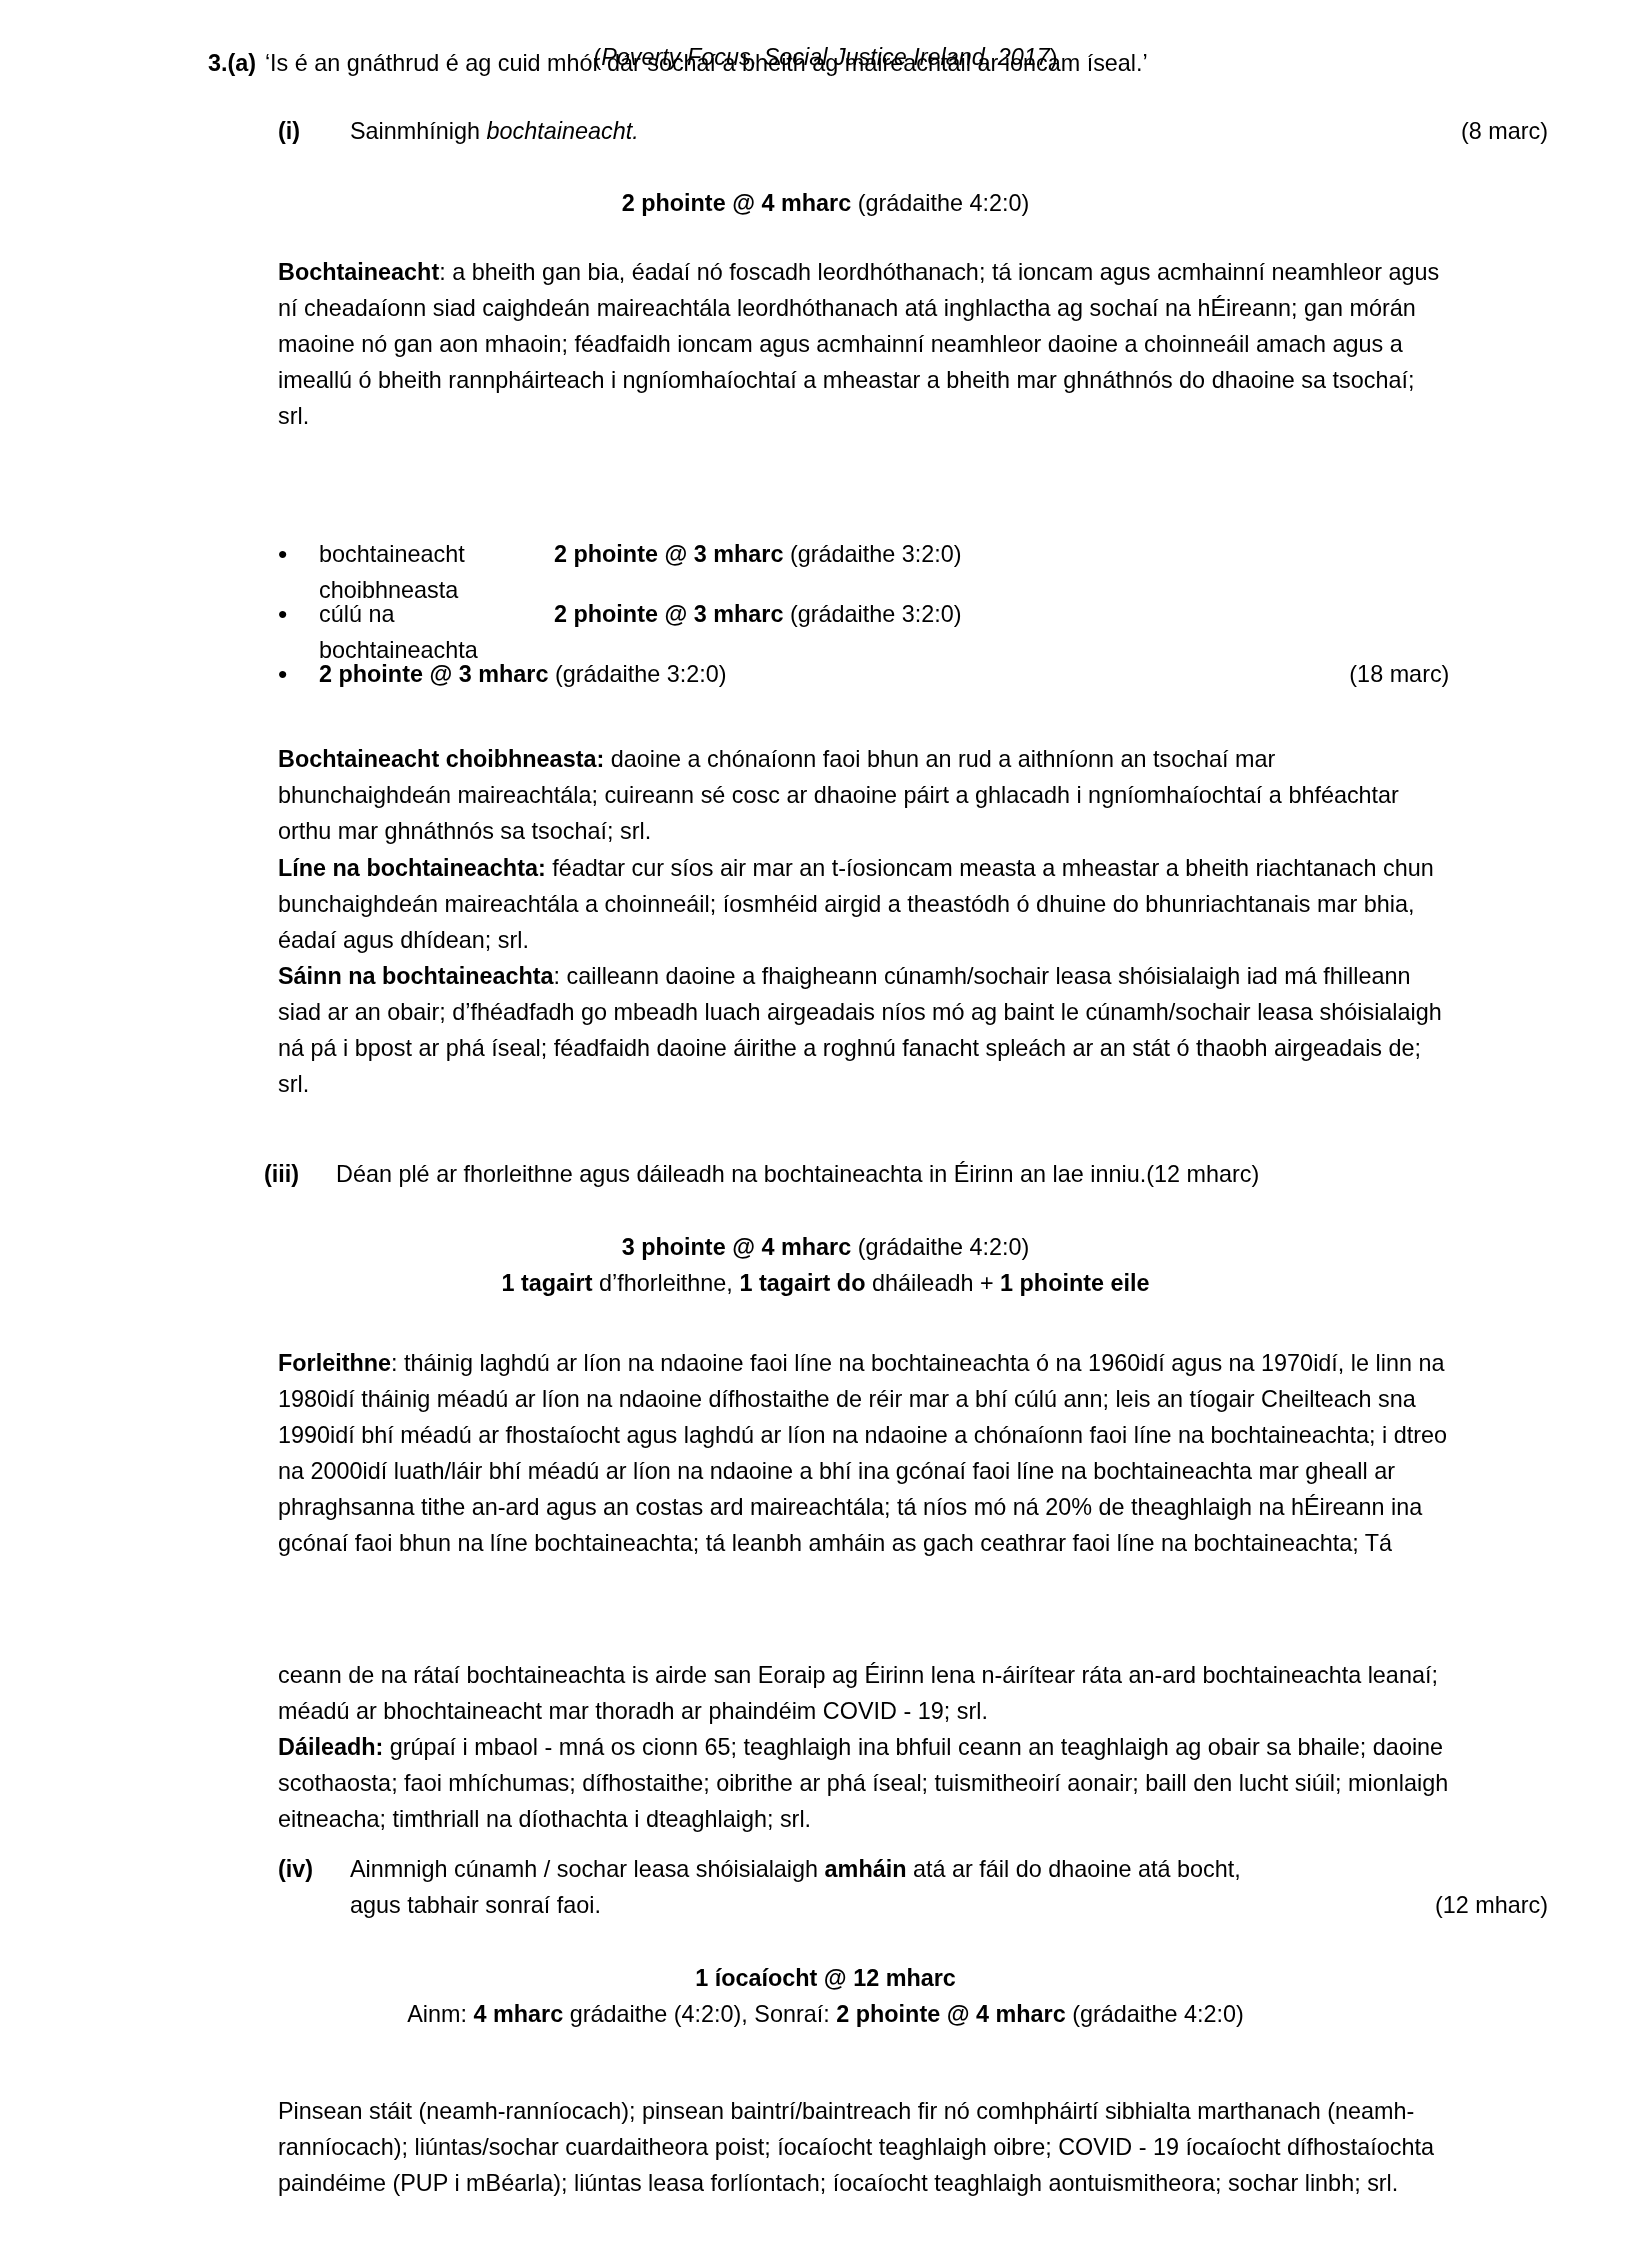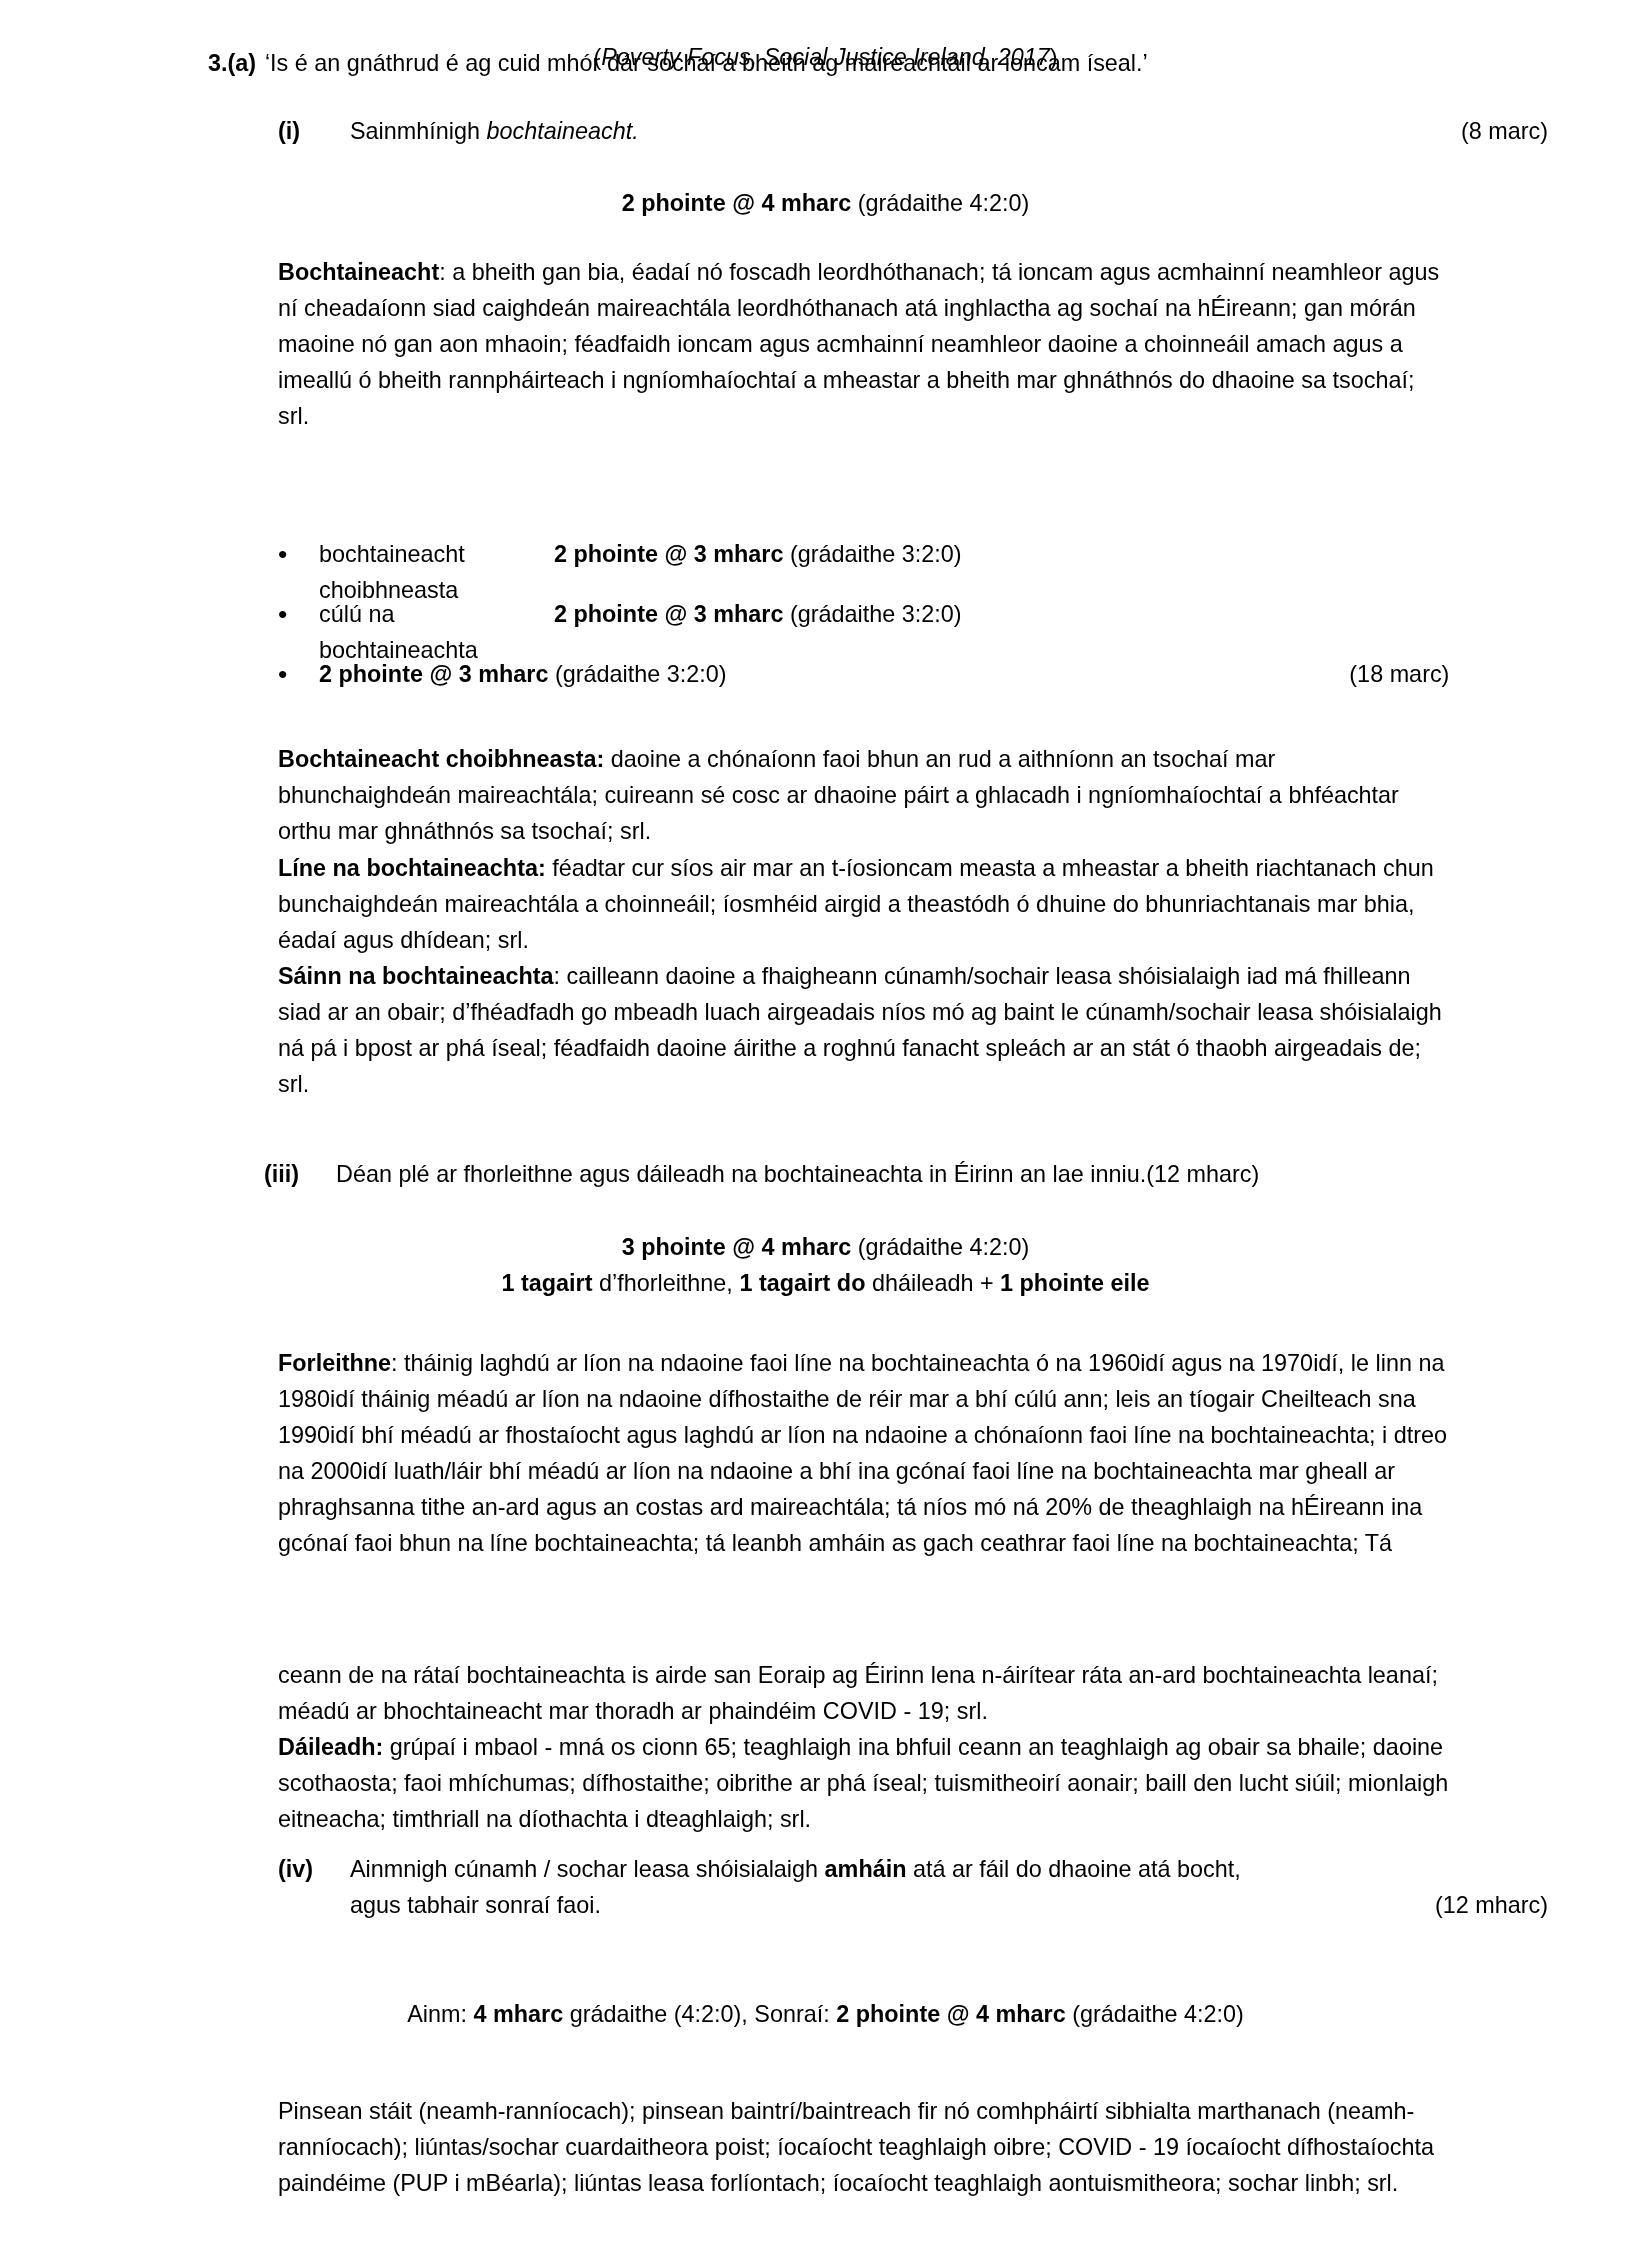--- a/index.html
+++ b/index.html
@@ -212,20 +212,23 @@
     <span class="roman-lbl">(iv)</span>
     <span class="roman-body">
       <span>Ainmnigh cúnamh / sochar leasa shóisialaigh </span><span class="b">amháin</span><span> atá ar fáil do dhaoine atá bocht,</span>
       <div style="position:relative;">
         <span>agus tabhair sonraí faoi.</span>
         <span class="marks-right">(12 mharc)</span>
       </div>
     </span>
   </div>
 
+  <div class="scheme txt" style="top:1960px;">
+    <span class="b">1 íocaíocht @ 12 mharc</span>
+  </div>
 
   <div class="scheme txt" style="top:1996px;">
     <span>Ainm: </span><span class="b">4 mharc</span><span> grádaithe (4:2:0), Sonraí: </span><span class="b">2 phointe @ 4 mharc</span><span> (grádaithe 4:2:0)</span>
   </div>
 
   <div class="para txt" style="top:2093px;">
     <span>Pinsean stáit (neamh-ranníocach); pinsean baintrí/baintreach fir nó comhpháirtí sibhialta marthanach (neamh-ranníocach); liúntas/sochar cuardaitheora poist; íocaíocht teaghlaigh oibre; COVID - 19 íocaíocht dífhostaíochta paindéime (PUP i mBéarla); liúntas leasa forlíontach; íocaíocht teaghlaigh aontuismitheora; sochar linbh; srl.</span>
   </div>
 
 </div>

